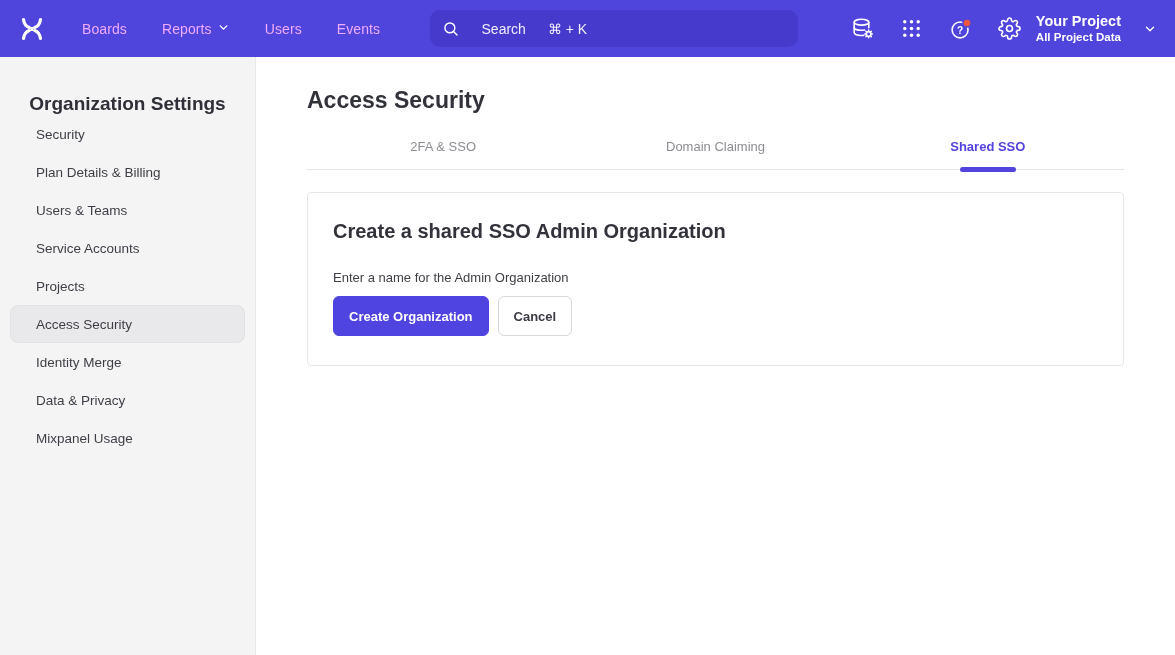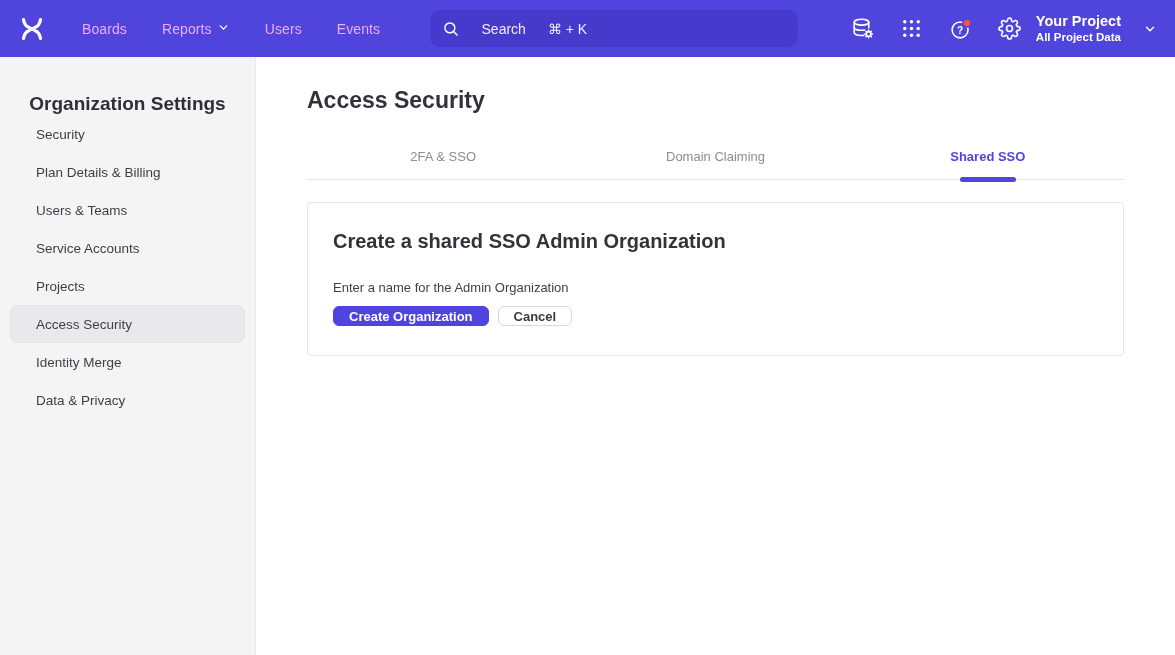--- a/index.html
+++ b/index.html
@@ -45,21 +45,21 @@
   }
   .side-item.active {
     background:#e9e9eb; border:1px solid #e2e2e4; border-radius:8px;
     margin:0 10px; padding-left:25px;
   }
 
   
   .main { flex:1; background:#ffffff; padding:30px 0 0 51px; }
   .page-title { font-size:23px; font-weight:700; color:#32323b; }
 
-  .tabs { width:817px; display:flex; border-bottom:1px solid #e5e5e7; margin-top:29px; }
+  .tabs { width:817px; display:flex; border-bottom:1px solid #e5e5e7; margin-top:19px; }
   .tab {
     flex:1; text-align:center; padding:6px 0 15px; font-size:13px;
     color:#8c8c92; cursor:pointer; position:relative;
   }
   .tab.active { color:#5244df; font-weight:700; }
   .tab.active::after {
     content:""; position:absolute; left:50%; transform:translateX(-50%);
     bottom:-3px; width:56px; height:5px; border-radius:3px; background:#5244df;
   }
 
@@ -71,21 +71,21 @@
   .field-label { margin-top:27px; font-size:13px; color:#3f3f46; }
   .org-input {
     margin-top:8px; display:block; width:300px; height:39px;
     border:1.5px solid #6156e5; border-radius:8px; background:#f8f8f9;
     padding:0 13px; font-size:14.5px; color:#3f3f46; outline:none;
     font-family:"Liberation Sans", sans-serif;
   }
   .org-input::placeholder { color:#9d9da3; }
   .btn-row { margin-top:11px; display:flex; gap:9px; }
   .btn {
-    height:20px; border-radius:6px; font-size:13px; font-weight:700;
+    height:40px; border-radius:6px; font-size:13px; font-weight:700;
     padding:0 15px; cursor:pointer; font-family:"Liberation Sans", sans-serif;
   }
   .btn-primary { background:#4f44df; border:1px solid #4f44df; color:#ffffff; }
   .btn-secondary { background:#ffffff; border:1px solid #d9d9db; color:#3b3b46; }
 
   svg { display:block; }
 </style>
 </head>
 <body>
 
@@ -215,20 +215,23 @@
         </div>
       <div class="side-item active">
           <span>Access Security</span>
         </div>
       <div class="side-item">
           <span>Identity Merge</span>
         </div>
       <div class="side-item">
           <span>Data &amp; Privacy</span>
         </div>
+      <div class="side-item">
+          <span>Mixpanel Usage</span>
+        </div>
     </div>
   </div>
 
   <div class="main">
     <div class="page-title">Access Security</div>
 
     <div class="tabs">
       <div class="tab"><span>2FA &amp; SSO</span></div>
       <div class="tab"><span>Domain Claiming</span></div>
       <div class="tab active"><span>Shared SSO</span></div>

